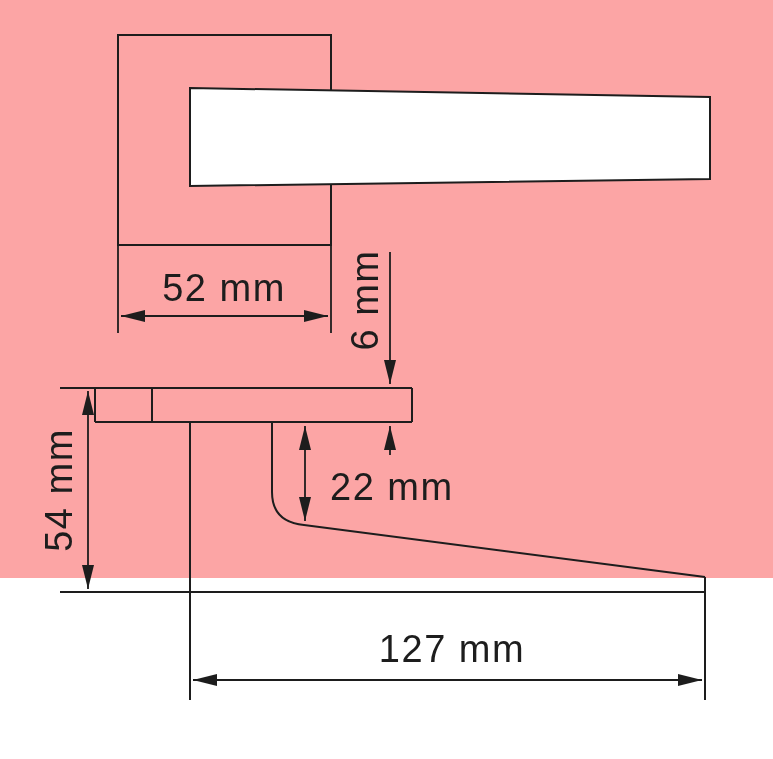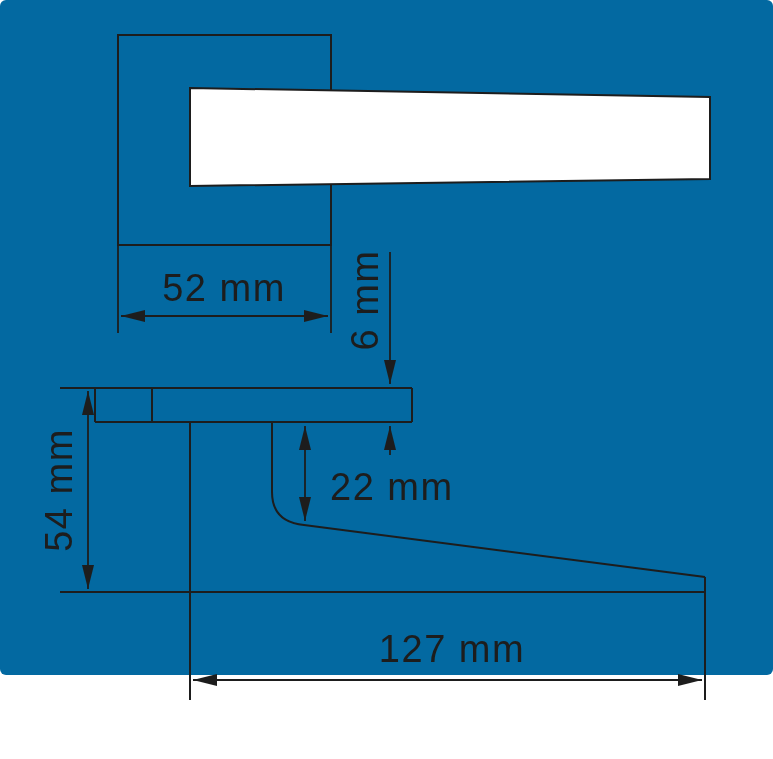--- a/index.html
+++ b/index.html
@@ -5,23 +5,22 @@
   html, body {
     margin: 0;
     padding: 0;
     background: #ffffff;
     width: 773px;
     height: 759px;
     overflow: hidden;
   }
   .drawing-wrap {
     width: 773px;
-    height: 675px;
-    background: #0369a1;
-    border-radius: 6px;
+    height: 578px;
+    background: #fca5a5;
   }
   .ln {
     stroke: #1d1d1d;
     stroke-width: 2;
     fill: none;
     stroke-linecap: butt;
     stroke-linejoin: miter;
   }
   .outline-filled {
     stroke: #1d1d1d;

